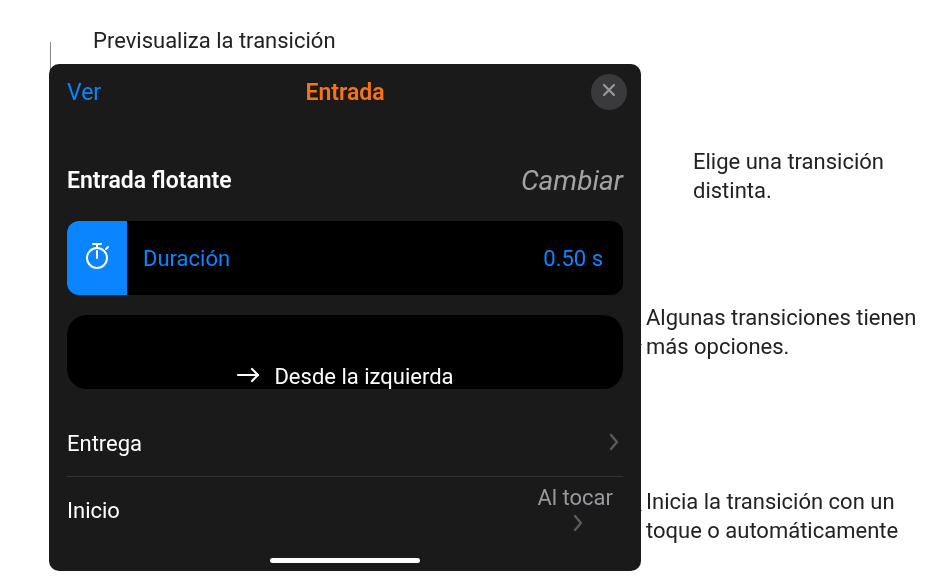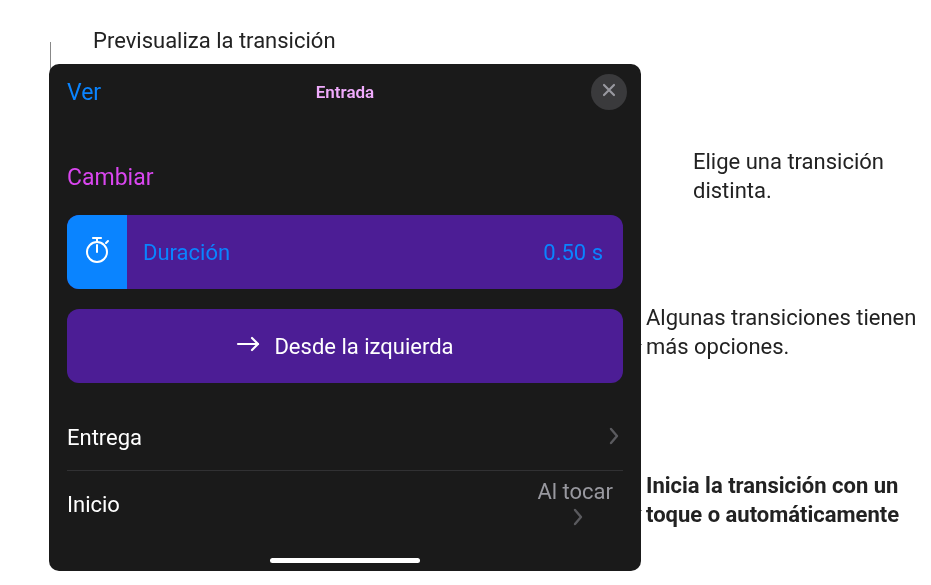--- a/index.html
+++ b/index.html
@@ -37,22 +37,22 @@
       margin-left: 32px;
     }
     .panel-header {
       position: relative;
       height: 56px;
       display: flex;
       align-items: center;
       justify-content: center;
     }
     .panel-header .title {
-      font-size: 17px;
-      color: #f0abfc;
+      font-size: 23px;
+      color: #f97316;
       font-weight: 600;
     }
     .panel-header .preview-btn {
       position: absolute;
       left: 18px;
       color: #0a84ff;
       font-size: 23px;
       cursor: pointer;
     }
     .panel-header .close-btn {
@@ -80,26 +80,27 @@
       align-items: center;
       padding-top: 44px;
       padding-bottom: 18px;
     }
     .effect-name {
       font-size: 23px;
       font-weight: 600;
       color: #fff;
     }
     .change-btn {
-      font-size: 23px;
-      color: #d946ef;
+      font-size: 28px;
+      color: #a3a3a3;
       cursor: pointer;
+      font-style: italic;
     }
     .card {
-      background: #4c1d95;
+      background: #000000;
       border-radius: 12px;
       margin-top: 6px;
     }
     .duration-row {
       display: flex;
       align-items: center;
       height: 74px;
       padding-right: 20px;
       border-radius: 12px;
       overflow: hidden;
@@ -121,25 +122,25 @@
       font-size: 22px;
       color: #0a84ff;
       flex: 1;
     }
     .duration-value {
       font-size: 22px;
       color: #0a84ff;
     }
     .direction-row {
       display: flex;
-      align-items: center;
+      align-items: flex-end;
       justify-content: center;
       height: 74px;
       gap: 12px;
-      border-radius: 12px;
+      border-radius: 20px;
     }
     .direction-row svg {
       width: 26px;
       height: 20px;
     }
     .direction-label {
       font-size: 22px;
       color: #fff;
     }
     .list-row {
@@ -192,40 +193,41 @@
 
 <div class="callout" style="left:62px; top:27px;margin-left:31px;">Previsualiza la transición</div>
 <div class="callout-line" style="left:50px; top:42px; width:1px; height:46px;"></div>
 
 <div class="callout" style="left:669px; top:148px; width:270px;margin-left:24px;">Elige una transición distinta.</div>
 <div class="callout-line" style="left:565px; top:176px; width:76px; height:1px;"></div>
 
 <div class="callout" style="left:646px; top:304px; width:280px;">Algunas transiciones tienen más opciones.</div>
 <div class="callout-line" style="left:600px; top:344px; width:42px; height:1px;"></div>
 
-<div class="callout" style="left:646px; top:472px; width:260px;font-weight:bold;">Inicia la transición con un toque o automáticamente</div>
+<div class="callout" style="left:646px; top:488px; width:260px;">Inicia la transición con un toque o automáticamente</div>
 <div class="callout-line" style="left:582px; top:510px; width:60px; height:1px;"></div>
 
 <div class="panel">
 
   <div class="panel-header">
     <span class="preview-btn">Ver</span>
     <span class="title">Entrada</span>
     <div class="close-btn">
       <span>
         <svg viewBox="0 0 16 16">
             <path d="M3 3 L13 13 M13 3 L3 13" stroke="#98989f" stroke-width="2.2" stroke-linecap="round" fill="none"></path>
           </svg>
       </span>
     </div>
   </div>
 
   <div class="section">
 
     <div class="effect-row">
+      <span class="effect-name">Entrada flotante</span>
       <span class="change-btn">Cambiar</span>
     </div>
 
     <div class="card duration-row">
       <div class="duration-icon-wrap">
         <span>
           <svg viewBox="0 0 32 32">
             <circle cx="16" cy="18" r="10" stroke="#fff" stroke-width="2" fill="none"></circle>
             <line x1="16" y1="18" x2="16" y2="11" stroke="#fff" stroke-width="2" stroke-linecap="round"></line>
             <line x1="12" y1="4" x2="20" y2="4" stroke="#fff" stroke-width="2.2" stroke-linecap="round"></line>

